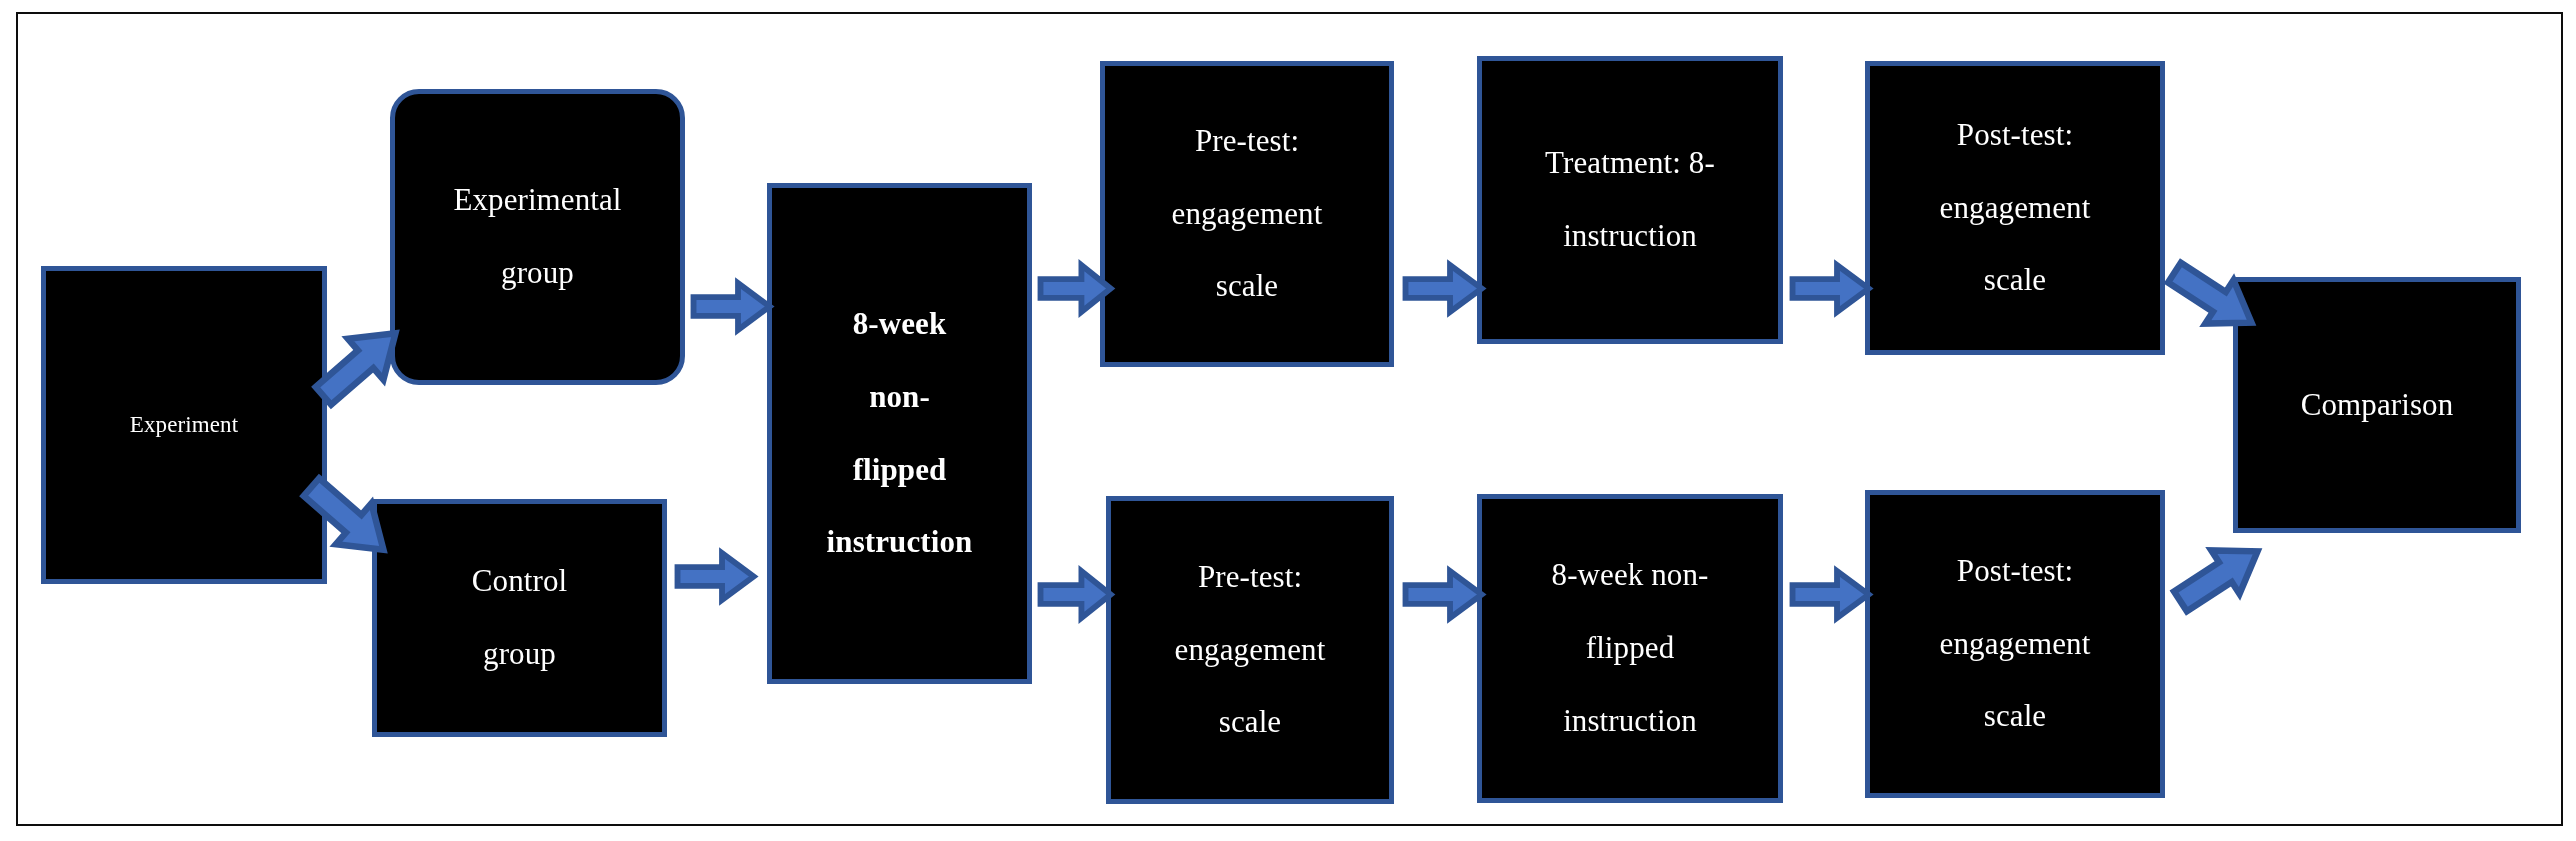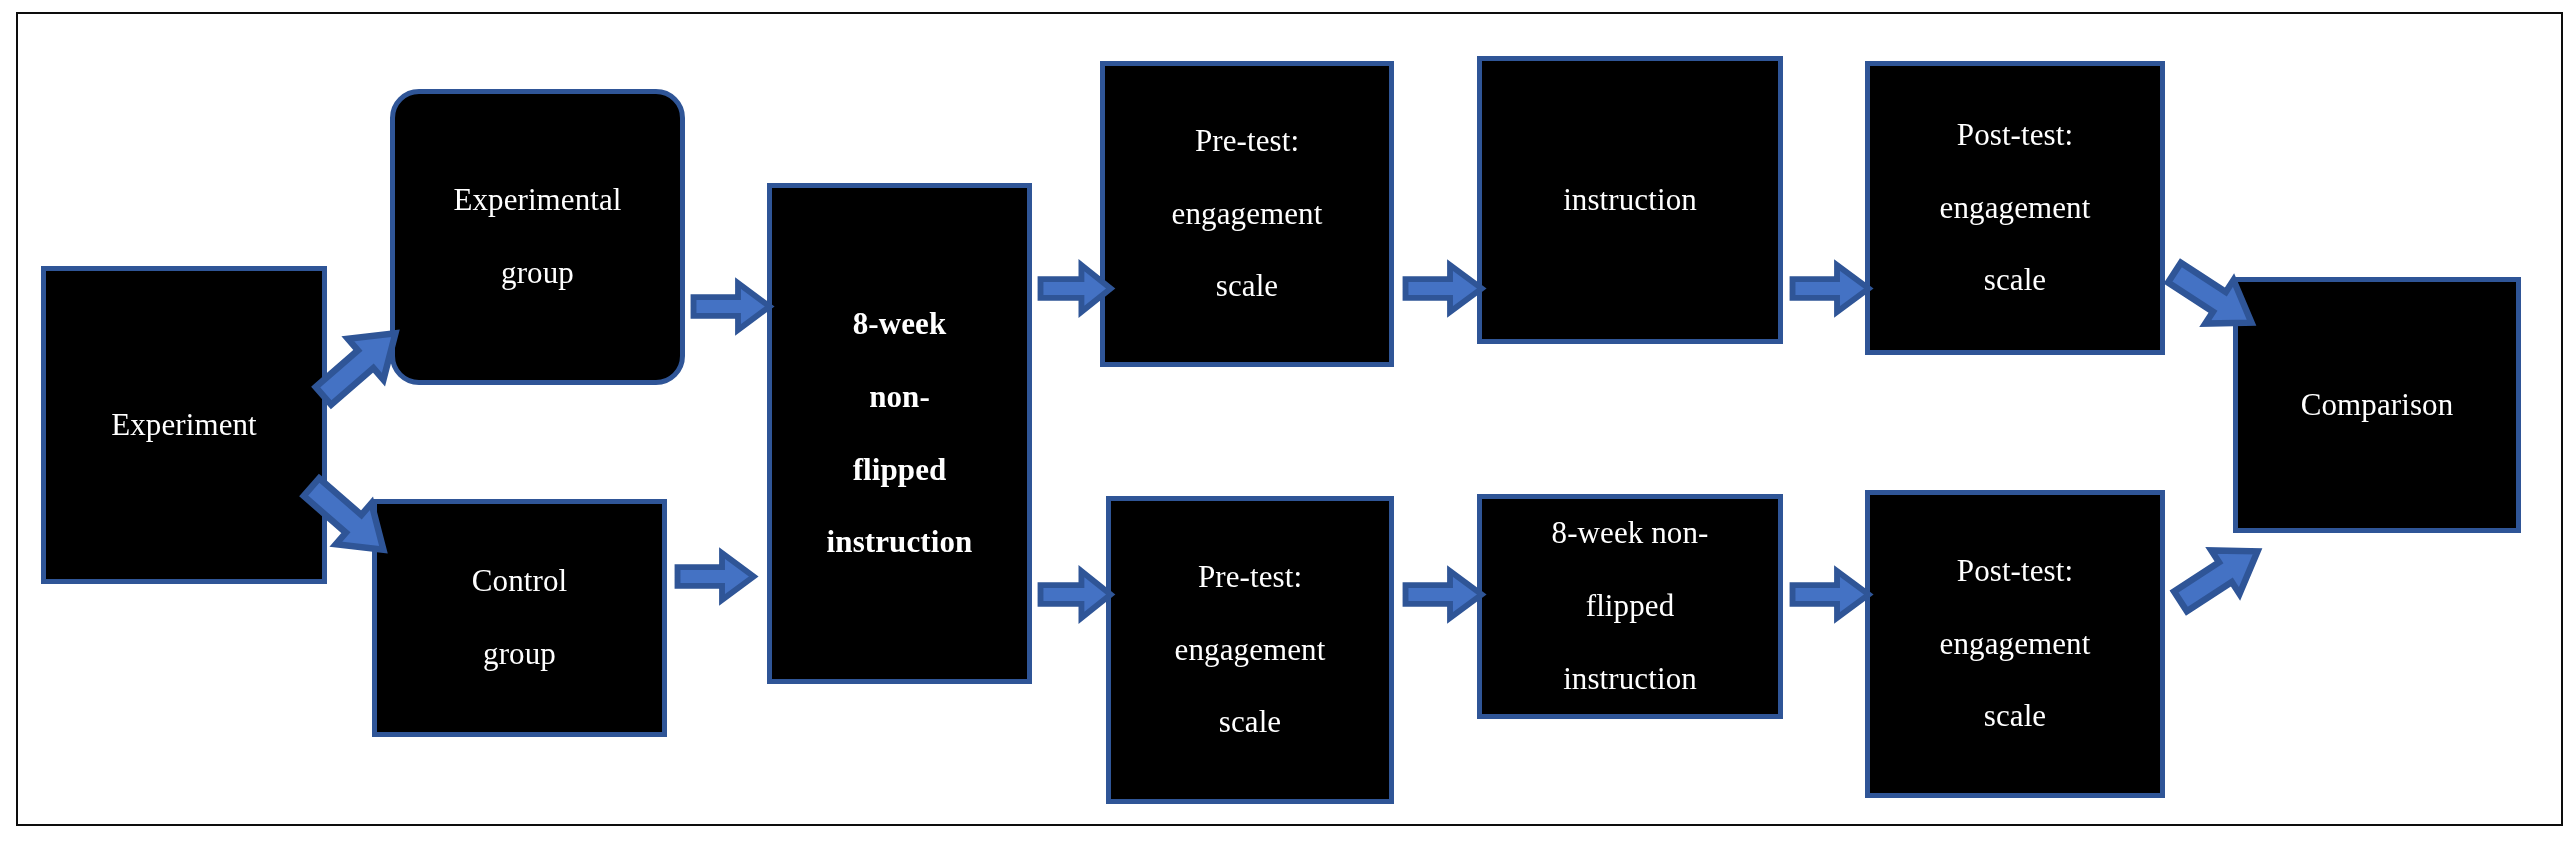--- a/index.html
+++ b/index.html
@@ -56,21 +56,21 @@
   
   .arrow-d { position: absolute; display: block; }
   .arrow-d svg { display: block; overflow: visible; }
 </style>
 </head>
 <body>
 
 <div id="canvas">
   <div id="frame"></div>
 
-  <div class="node" style="left:41px; top:266px; width:286px; height:318px; font-size:31px;">
+  <div class="node" style="left:41px; top:266px; width:286px; height:318px; font-size:23px;">
     <span class="ln">Experiment</span>
   </div>
 
   <div class="node" style="left:390px; top:89px; width:295px; height:296px;border-radius:29px;">
     <span class="ln">Experimental</span>
     <span class="ln">group</span>
   </div>
 
   <div class="node" style="left:372px; top:499px; width:295px; height:238px;">
     <span class="ln">Control</span>
@@ -84,36 +84,37 @@
     <span class="ln">instruction</span>
   </div>
 
   <div class="node" style="left:1100px; top:61px; width:294px; height:306px;">
     <span class="ln">Pre-test:</span>
     <span class="ln">engagement</span>
     <span class="ln">scale</span>
   </div>
 
   <div class="node" style="left:1477px; top:56px; width:306px; height:288px;">
+    <span class="ln">Treatment: 8-</span>
     <span class="ln">instruction</span>
   </div>
 
   <div class="node" style="left:1865px; top:61px; width:300px; height:294px;">
     <span class="ln">Post-test:</span>
     <span class="ln">engagement</span>
     <span class="ln">scale</span>
   </div>
 
   <div class="node" style="left:1106px; top:496px; width:288px; height:308px;">
     <span class="ln">Pre-test:</span>
     <span class="ln">engagement</span>
     <span class="ln">scale</span>
   </div>
 
-  <div class="node" style="left:1477px; top:494px; width:306px; height:225px;">
+  <div class="node" style="left:1477px; top:494px; width:306px; height:309px;">
     <span class="ln">8-week non-</span>
     <span class="ln">flipped</span>
     <span class="ln">instruction</span>
   </div>
 
   <div class="node" style="left:1865px; top:490px; width:300px; height:308px;">
     <span class="ln">Post-test:</span>
     <span class="ln">engagement</span>
     <span class="ln">scale</span>
   </div>

